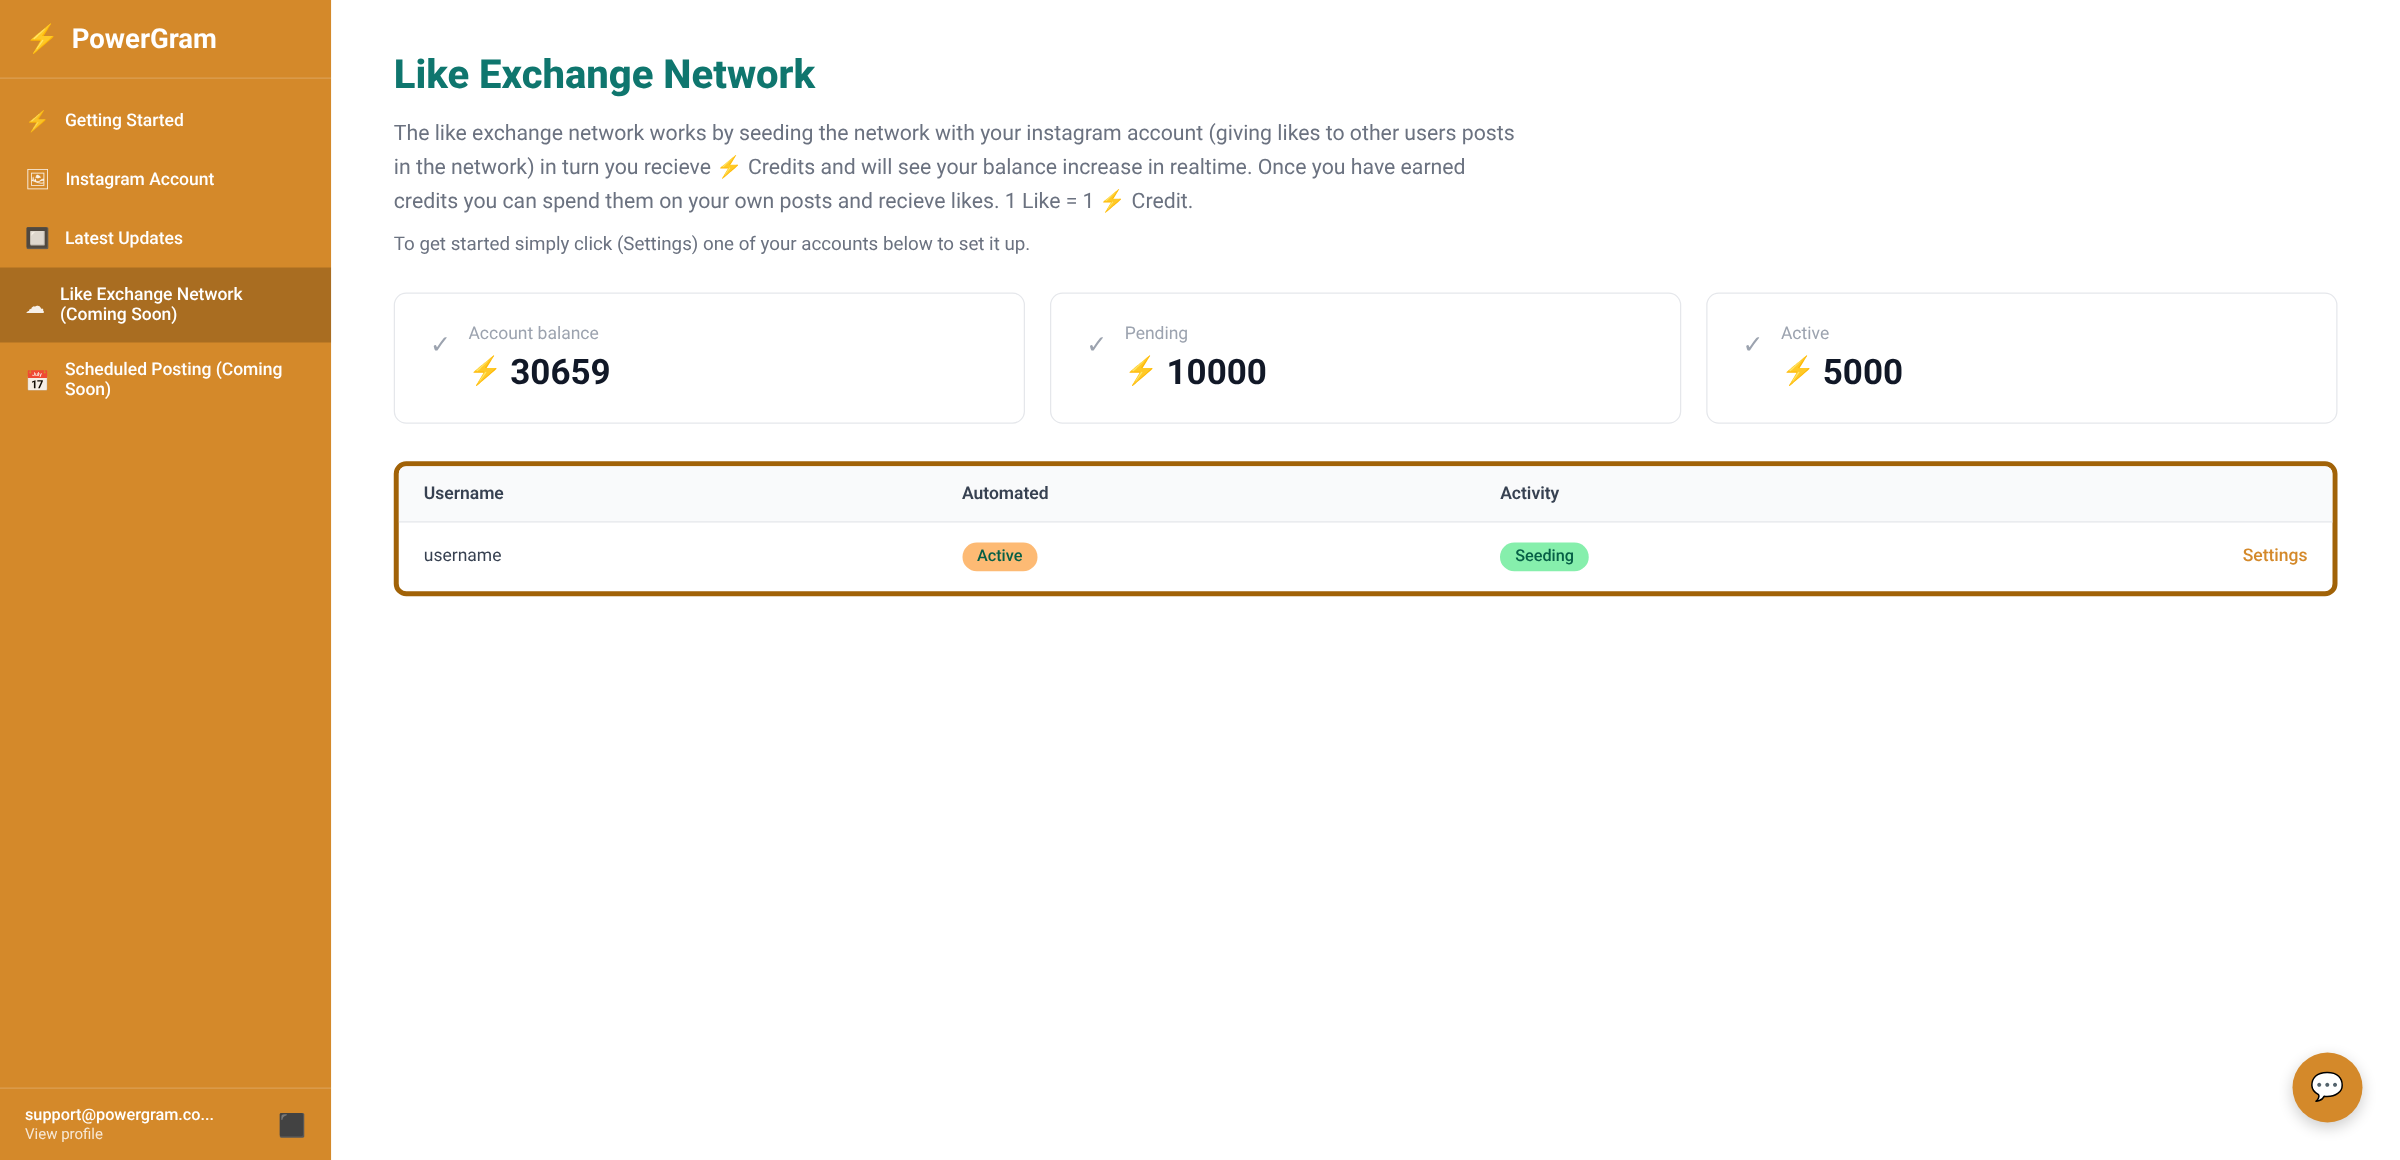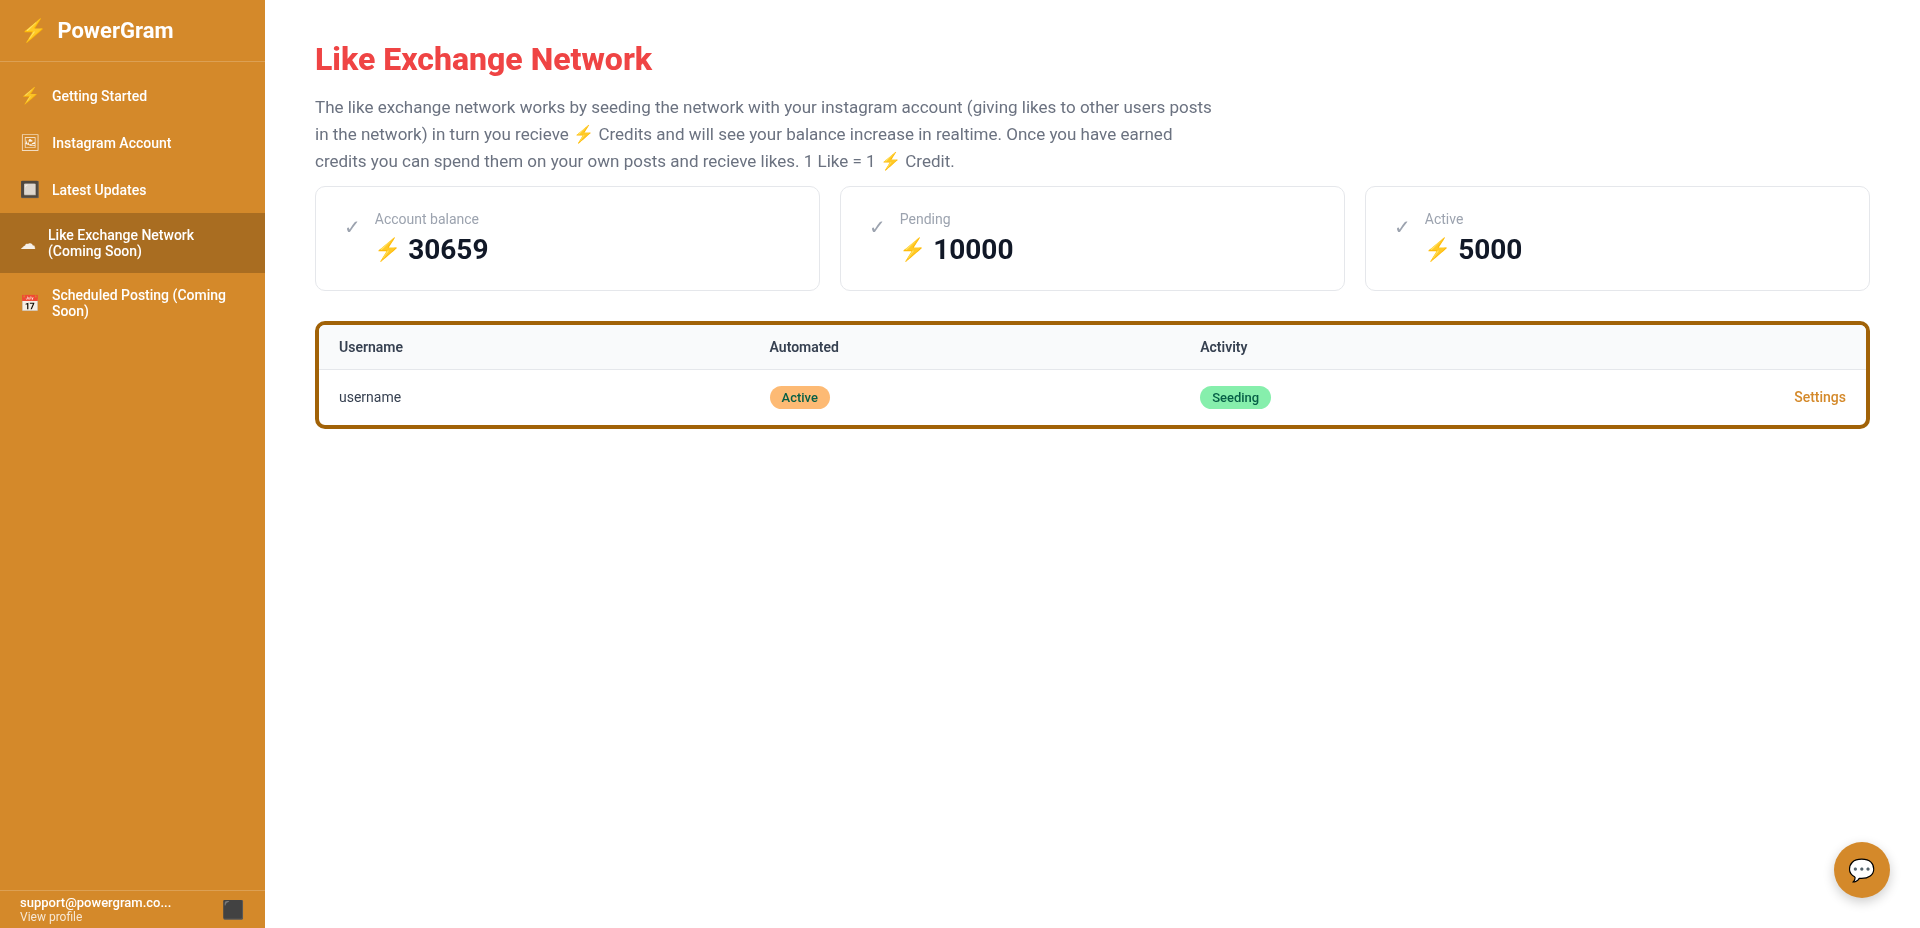--- a/index.html
+++ b/index.html
@@ -43,21 +43,21 @@
       cursor: pointer;
       font-size: 14px;
       font-weight: 500;
       border-radius: 0;
       transition: background 0.15s;
     }
     .nav-item.active { background: rgba(0,0,0,0.2); }
     .nav-item-icon { font-size: 16px; opacity: 0.9; }
     .sidebar-footer {
       border-top: 1px solid rgba(255,255,255,0.2);
-      padding: 4px 20px;
+      padding: 14px 20px;
       display: flex;
       align-items: center;
       justify-content: space-between;
     }
     .sidebar-footer-info { }
     .sidebar-footer-email {
       color: white;
       font-size: 13px;
       font-weight: 500;
     }
@@ -76,21 +76,21 @@
     
     .main {
       flex: 1;
       padding: 40px 50px;
       overflow-y: auto;
       background: white;
     }
     .page-title {
       font-size: 32px;
       font-weight: 800;
-      color: #ef4444;
+      color: #0f766e;
       margin-bottom: 16px;
     }
     .page-description {
       font-size: 17px;
       color: #6b7280;
       line-height: 1.6;
       max-width: 900px;
       margin-bottom: 10px;
     }
     .page-description .lightning { color: #f59e0b; }
@@ -257,20 +257,21 @@
   <h1 class="page-title">Like Exchange Network</h1>
 
   <p class="page-description">
     <span>The like exchange network works by seeding the network with your instagram account (giving likes to other users posts in the network) in turn you recieve</span>
     <span class="lightning"> ⚡ </span>
     <span>Credits and will see your balance increase in realtime. Once you have earned credits you can spend them on your own posts and recieve likes. 1 Like = 1</span>
     <span class="lightning"> ⚡ </span>
     <span>Credit.</span>
   </p>
 
+  <p class="page-cta">To get started simply click (Settings) one of your accounts below to set it up.</p>
 
   <div class="stats-row">
     <div class="stat-card">
       <span class="stat-check">✓</span>
       <div class="stat-info">
         <div class="stat-label">Account balance</div>
         <div class="stat-value">
           <span class="stat-lightning">⚡</span>
           <span>30659</span>
         </div>

